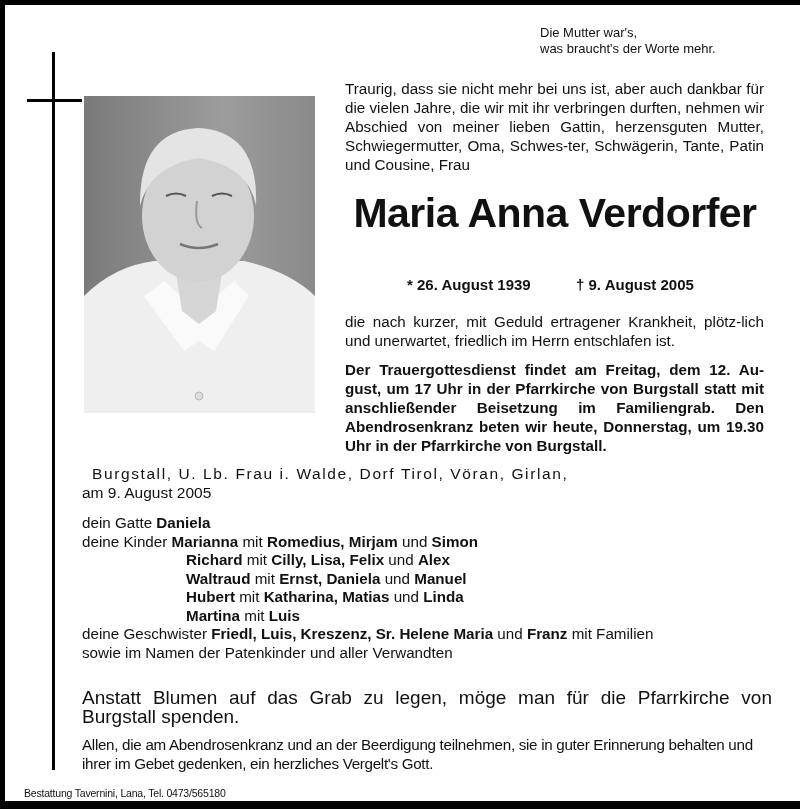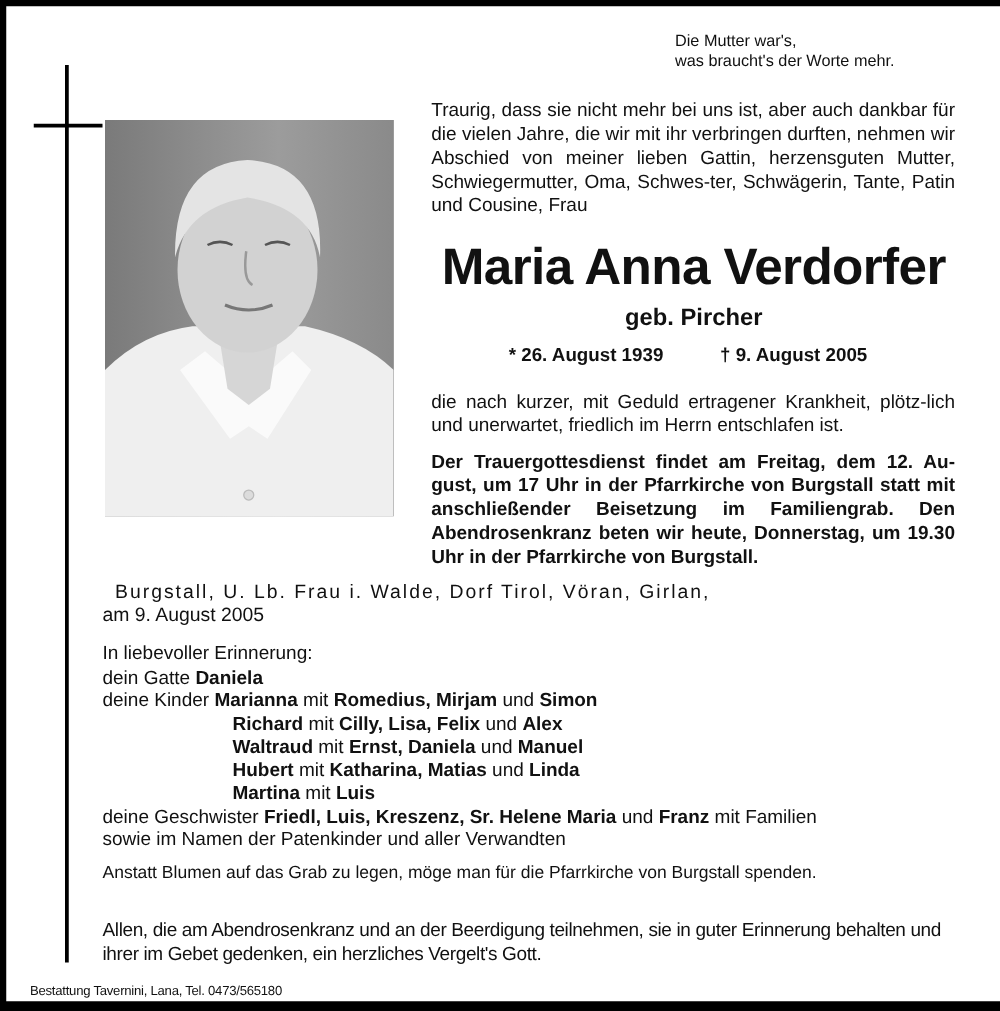--- a/index.html
+++ b/index.html
@@ -39,21 +39,21 @@
   .p1 { left: 340px; top: 307px; }
   .p2 { left: 340px; top: 355px; font-weight: bold; }
   .place {
     left: 87px; top: 459px; font-size: 15.5px; letter-spacing: 1.6px; line-height: 19px;
   }
   .placedate { left: 77px; top: 478px; font-size: 15.5px; line-height: 19px; }
   .family { left: 77px; top: 509px; width: 700px; font-size: 15.2px; line-height: 18.5px; }
   .family .row { white-space: nowrap; }
   .family .indent { padding-left: 104px; }
   .family b { font-weight: bold; }
-  .note1 { left: 77px; top: 683px; width: 690px; font-size: 14px; line-height: 19px; text-align: justify; }
+  .note1 { left: 77px; top: 683px; width: 690px; font-size: 19px; line-height: 19px; text-align: justify; }
   .note2 { left: 77px; top: 730px; width: 690px; font-size: 15.2px; line-height: 19px; letter-spacing: -0.3px; }
   .footer { left: 19px; top: 782px; font-size: 10.5px; line-height: 12px; letter-spacing: -0.2px; text-align: center; }
 </style>
 </head>
 <body>
 
 <div class="frame">
 
   <div class="abs cross-v"></div>
   <div class="abs cross-h"></div>
@@ -90,34 +90,32 @@
   </div>
 
   <div class="abs motto">
     <div>Die Mutter war's,</div>
     <div>was braucht's der Worte mehr.</div>
   </div>
 
   <div class="abs intro">Traurig, dass sie nicht mehr bei uns ist, aber auch dankbar für die vielen Jahre, die wir mit ihr verbringen durften, nehmen wir Abschied von meiner lieben Gattin, herzensguten Mutter, Schwiegermutter, Oma, Schwes-ter, Schwägerin, Tante, Patin und Cousine, Frau</div>
 
   <div class="abs name">Maria Anna Verdorfer</div>
-  <div class="abs maiden">geb. Pircher</div>
   <div class="abs dates">
     <span class="birth">* 26. August 1939</span>
     <span class="death">† 9. August 2005</span>
   </div>
 
   <div class="abs para p1">die nach kurzer, mit Geduld ertragener Krankheit, plötz-lich und unerwartet, friedlich im Herrn entschlafen ist.</div>
   <div class="abs para p2">Der Trauergottesdienst findet am Freitag, dem 12. Au-gust, um 17 Uhr in der Pfarrkirche von Burgstall statt mit anschließender Beisetzung im Familiengrab. Den Abendrosenkranz beten wir heute, Donnerstag, um 19.30 Uhr in der Pfarrkirche von Burgstall.</div>
 
   <div class="abs place">Burgstall, U. Lb. Frau i. Walde, Dorf Tirol, Vöran, Girlan,</div>
   <div class="abs placedate">am 9. August 2005</div>
 
   <div class="abs family">
-    <div class="row" style="margin-bottom:1px;">In liebevoller Erinnerung:</div>
     <div class="row">
       <span>dein Gatte</span>
       <b>Daniela</b>
     </div>
     <div class="row">
       <span>deine Kinder</span>
       <b>Marianna</b>
       <span>mit</span>
       <b>Romedius, Mirjam</b>
       <span>und</span>

